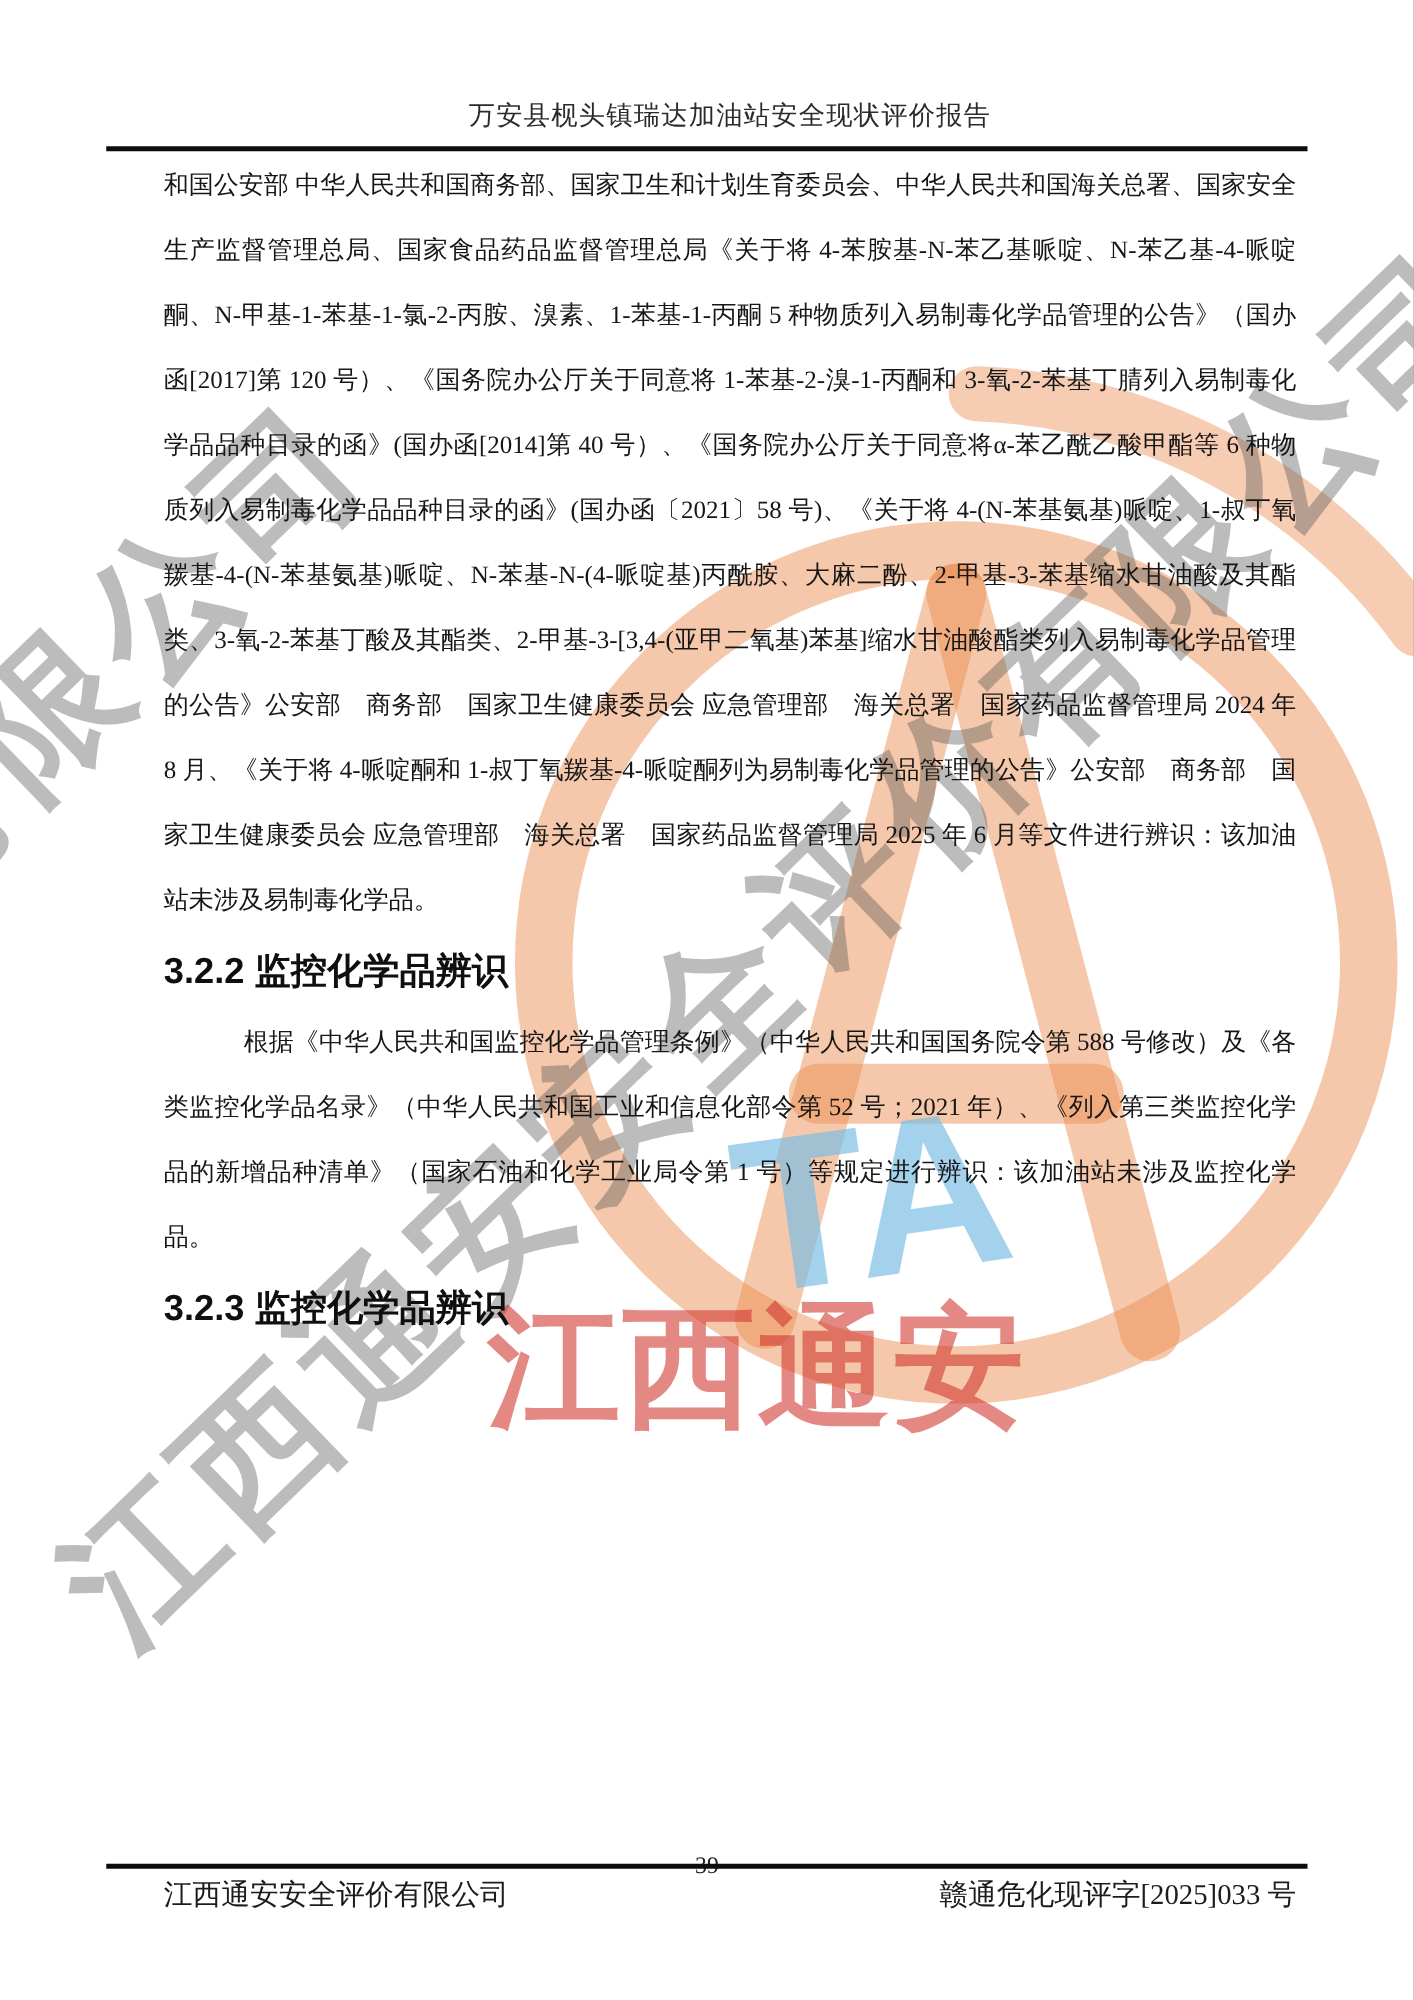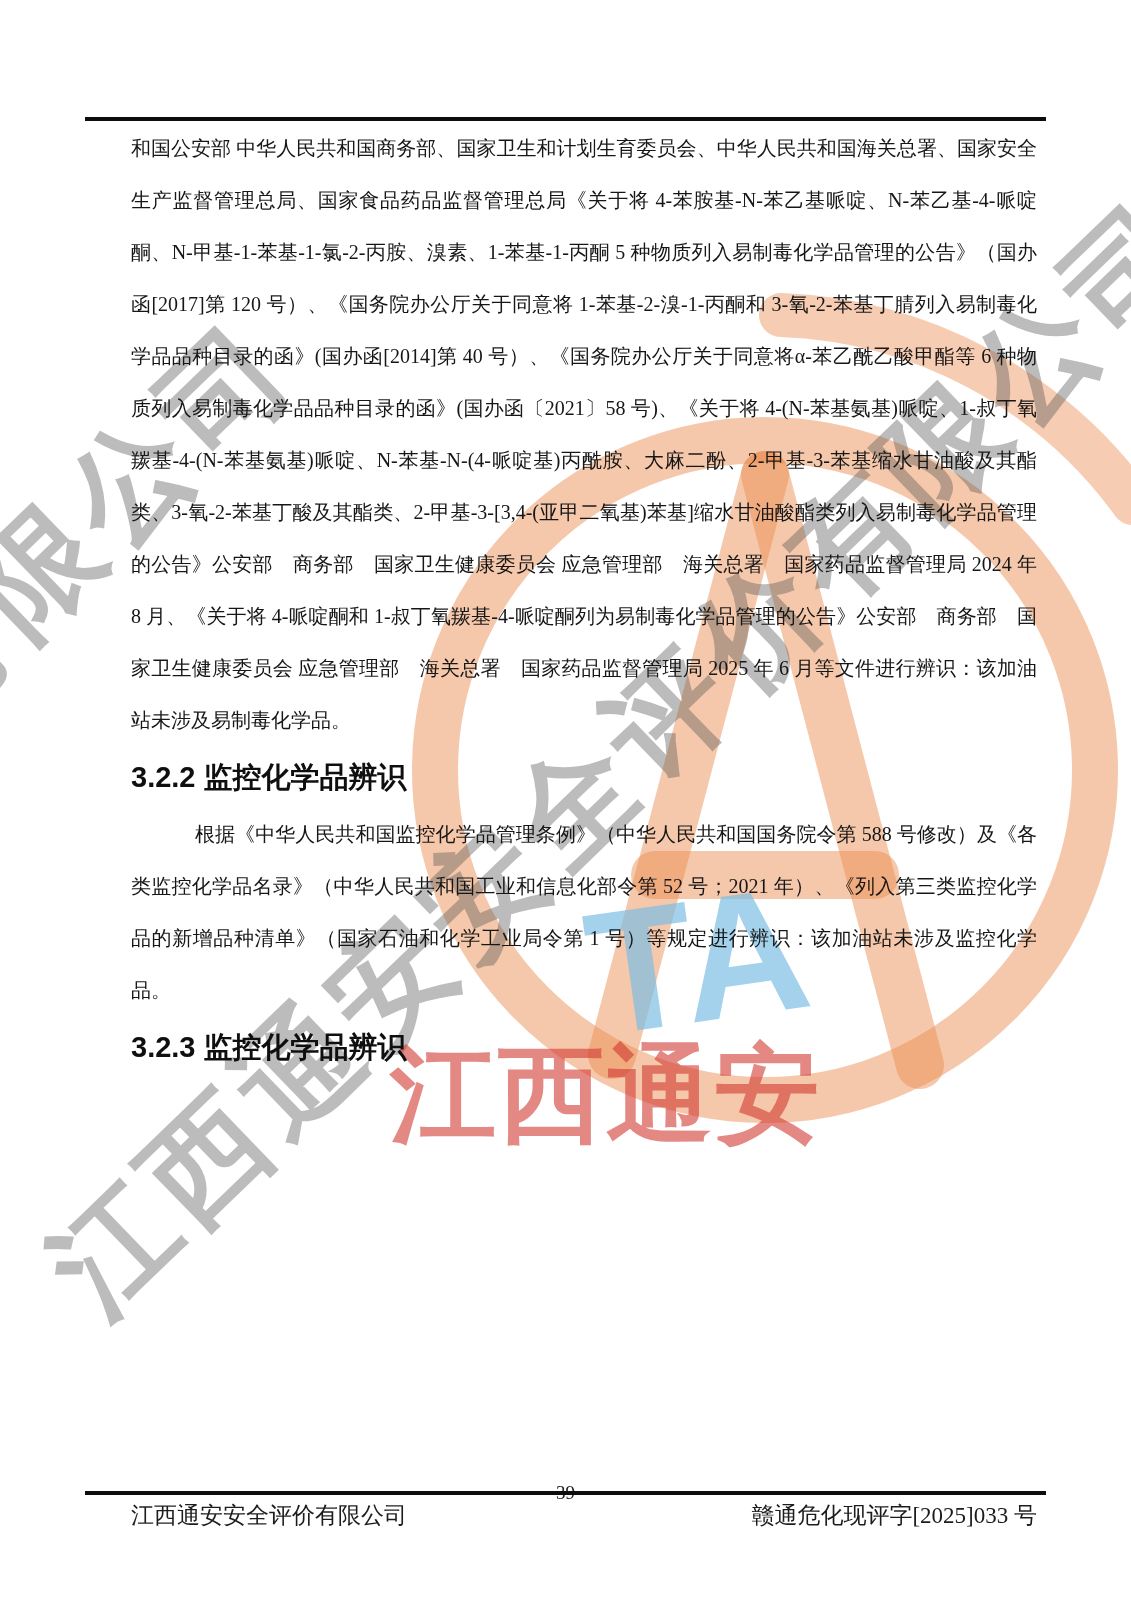--- a/index.html
+++ b/index.html
@@ -74,20 +74,21 @@
       </g>
 
       <text x="215" y="640" font-family="Liberation Sans, sans-serif" font-weight="bold" font-size="175" fill="rgba(125,190,228,0.70)" transform="rotate(-8 300 560)">TA</text>
     </svg>
 
     <div class="wm-diag wm-main">江西通安安全评价有限公司</div>
     <div class="wm-diag wm-second">江西通安安全评价有限公司</div>
     <div class="wm-red">江西通安</div>
   </div>
 
+  <div class="header-title">万安县枧头镇瑞达加油站安全现状评价报告</div>
   <div class="rule header-rule"></div>
 
   <div class="content">
     <p>和国公安部 中华人民共和国商务部、国家卫生和计划生育委员会、中华人民共和国海关总署、国家安全生产监督管理总局、国家食品药品监督管理总局《关于将 4-苯胺基-N-苯乙基哌啶、N-苯乙基-4-哌啶酮、N-甲基-1-苯基-1-氯-2-丙胺、溴素、1-苯基-1-丙酮 5 种物质列入易制毒化学品管理的公告》（国办函[2017]第 120 号）、《国务院办公厅关于同意将 1-苯基-2-溴-1-丙酮和 3-氧-2-苯基丁腈列入易制毒化学品品种目录的函》(国办函[2014]第 40 号）、《国务院办公厅关于同意将α-苯乙酰乙酸甲酯等 6 种物质列入易制毒化学品品种目录的函》(国办函〔2021〕58 号)、《关于将 4-(N-苯基氨基)哌啶、1-叔丁氧羰基-4-(N-苯基氨基)哌啶、N-苯基-N-(4-哌啶基)丙酰胺、大麻二酚、2-甲基-3-苯基缩水甘油酸及其酯类、3-氧-2-苯基丁酸及其酯类、2-甲基-3-[3,4-(亚甲二氧基)苯基]缩水甘油酸酯类列入易制毒化学品管理的公告》公安部　商务部　国家卫生健康委员会 应急管理部　海关总署　国家药品监督管理局 2024 年 8 月、《关于将 4-哌啶酮和 1-叔丁氧羰基-4-哌啶酮列为易制毒化学品管理的公告》公安部　商务部　国家卫生健康委员会 应急管理部　海关总署　国家药品监督管理局 2025 年 6 月等文件进行辨识：该加油站未涉及易制毒化学品。</p>
 
     <h3>3.2.2 监控化学品辨识</h3>
     <p class="ind">根据《中华人民共和国监控化学品管理条例》（中华人民共和国国务院令第 588 号修改）及《各类监控化学品名录》（中华人民共和国工业和信息化部令第 52 号；2021 年）、《列入第三类监控化学品的新增品种清单》（国家石油和化学工业局令第 1 号）等规定进行辨识：该加油站未涉及监控化学品。</p>
 
     <h3>3.2.3 监控化学品辨识</h3>
   </div>

